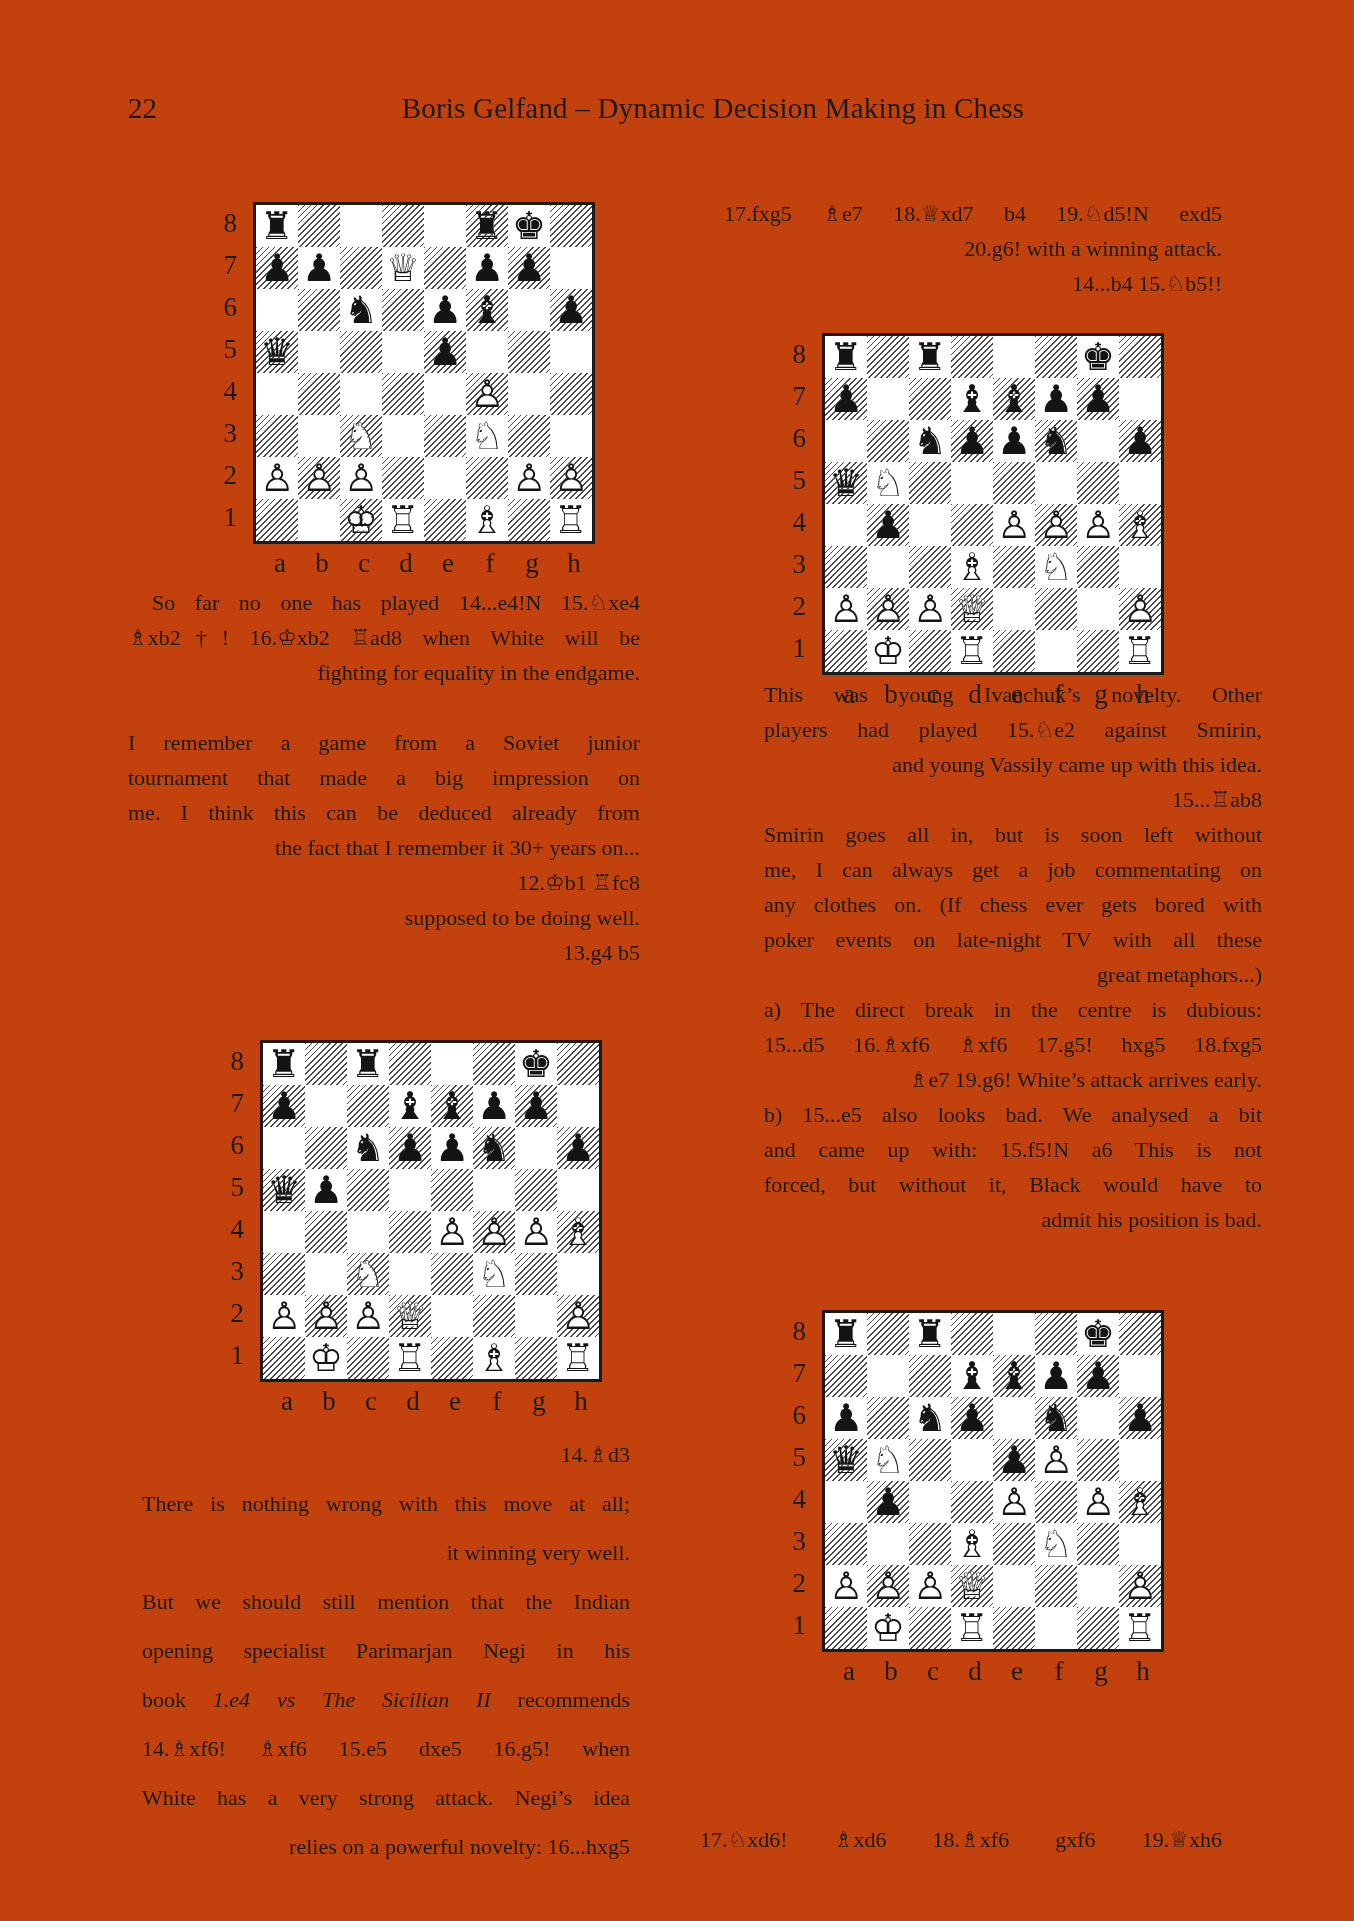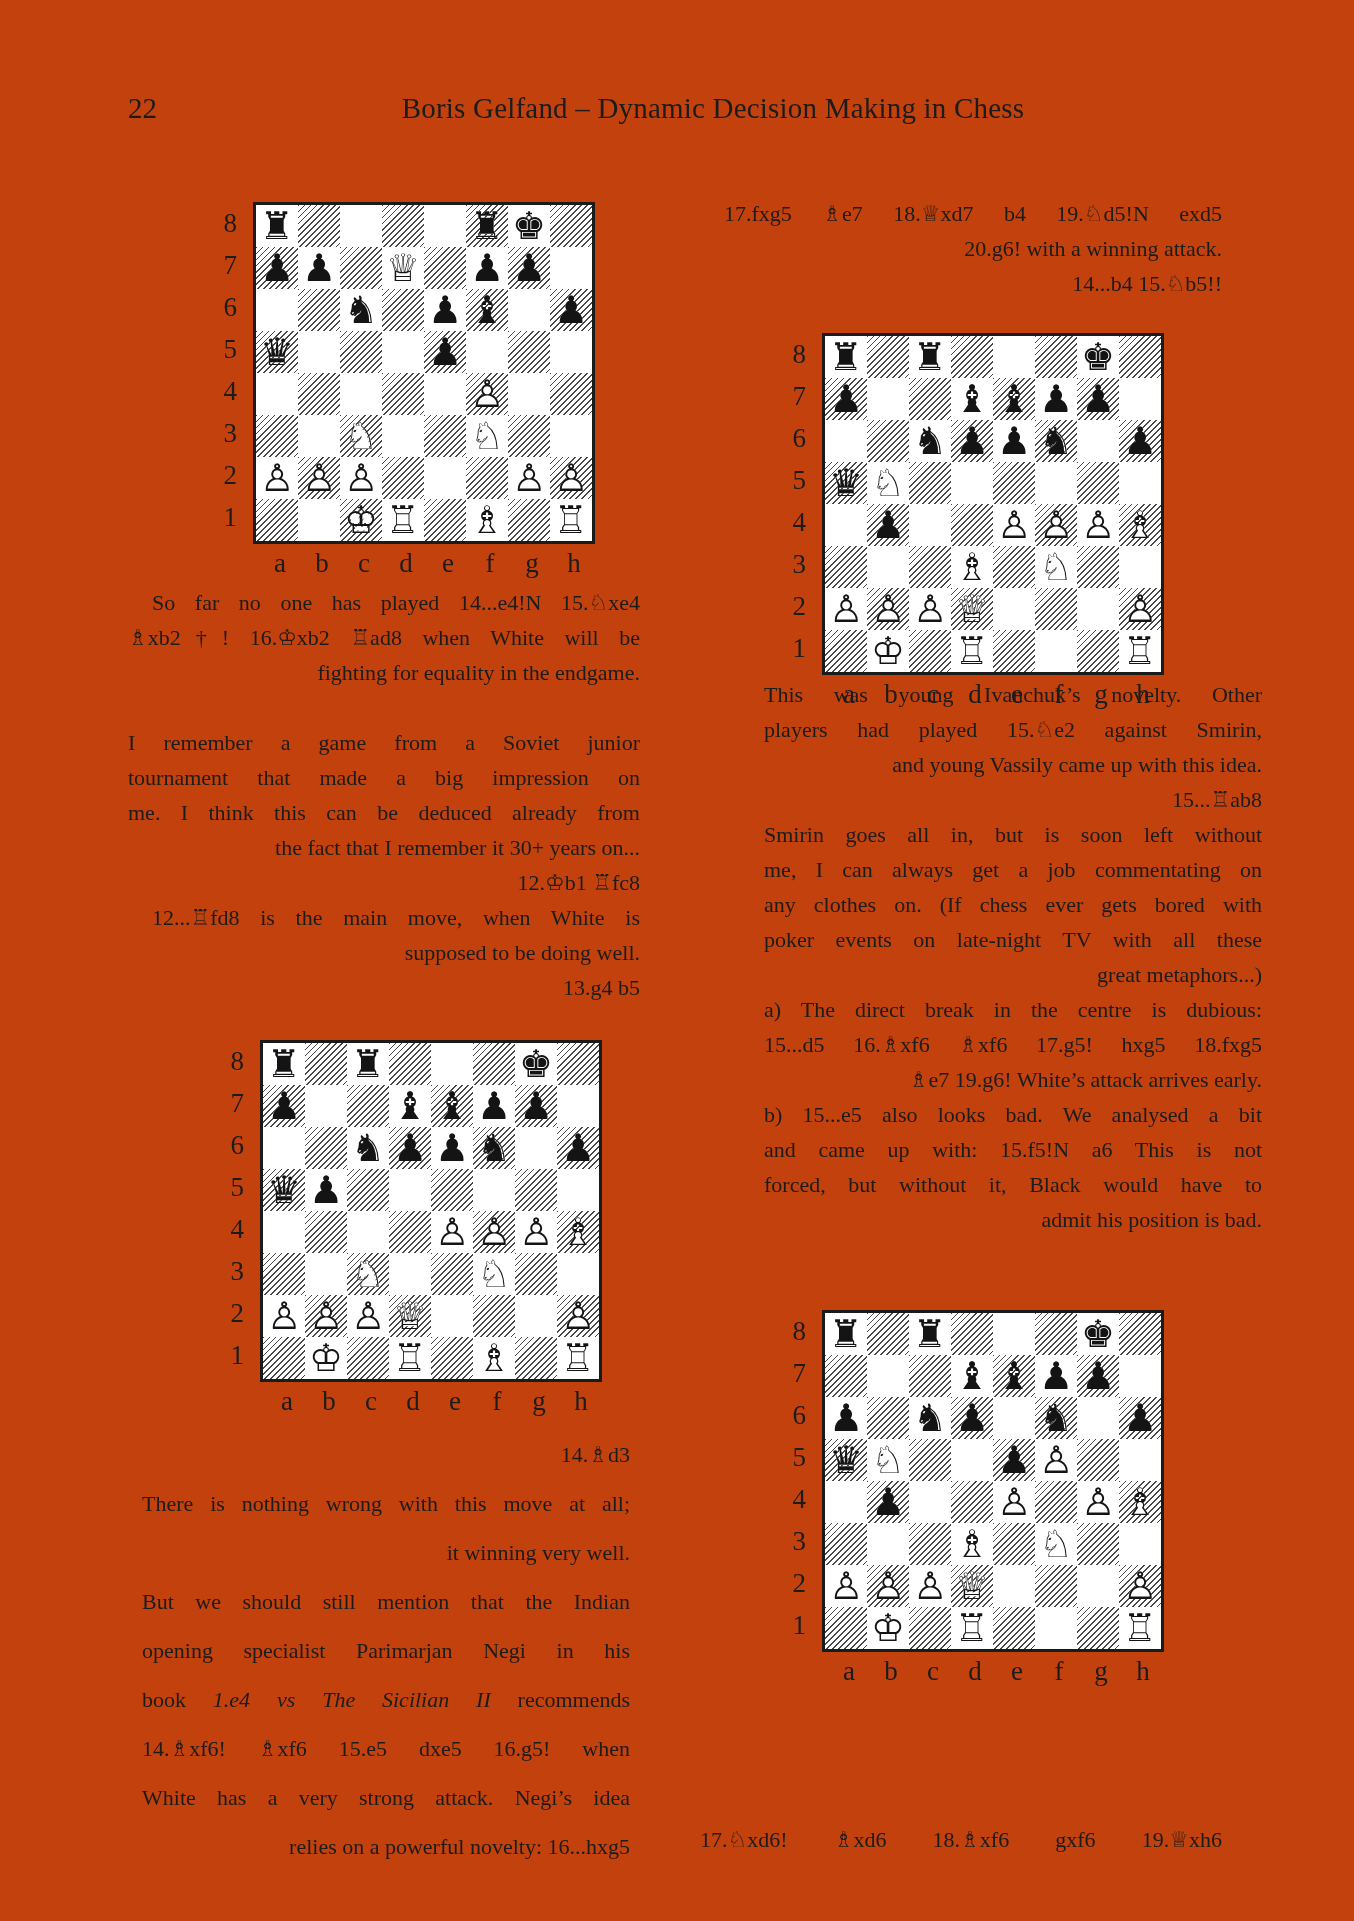--- a/index.html
+++ b/index.html
@@ -981,21 +981,20 @@
         <div class="line j ind">So far no one has played 14...e4!N 15.♘xe4</div>
         <div class="line j">♗xb2†! 16.♔xb2 ♖ad8 when White will be</div>
         <div class="line nj">fighting for equality in the endgame.</div>
       </div>
       <div class="block" style="left: 128px; top: 725px; width: 512px; --lh: 35px;">
         <div class="line j">I remember a game from a Soviet junior</div>
         <div class="line j">tournament that made a big impression on</div>
         <div class="line j">me. I think this can be deduced already from</div>
         <div class="line nj">the fact that I remember it 30+ years on...</div>
         <div class="line nj">12.♔b1 ♖fc8</div>
-        <div class="line j ind">12...♖fd8 is the main move, when White is</div>
         <div class="line nj ind">supposed to be doing well.</div>
         <div class="line nj">13.g4 b5</div>
       </div>
       <div class="block" style="left: 118px; top: 1430px; width: 512px; --lh: 49px;">
         <div class="line nj">14.♗d3</div>
         <div class="line j ind">There is nothing wrong with this move at all;</div>
         <div class="line nj ind">it winning very well.</div>
         <div class="line j ind">But we should still mention that the Indian</div>
         <div class="line j ind">opening specialist Parimarjan Negi in his</div>
         <div class="line j ind"><span>book </span><i>1.e4 vs The Sicilian II</i><span> recommends</span></div>

